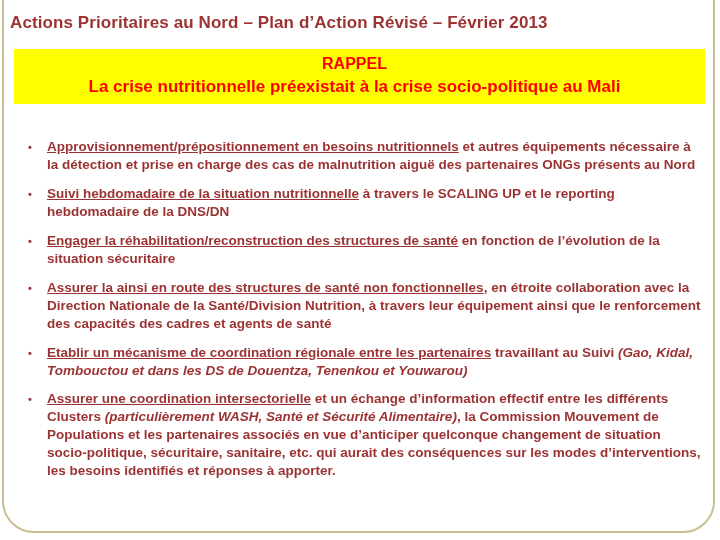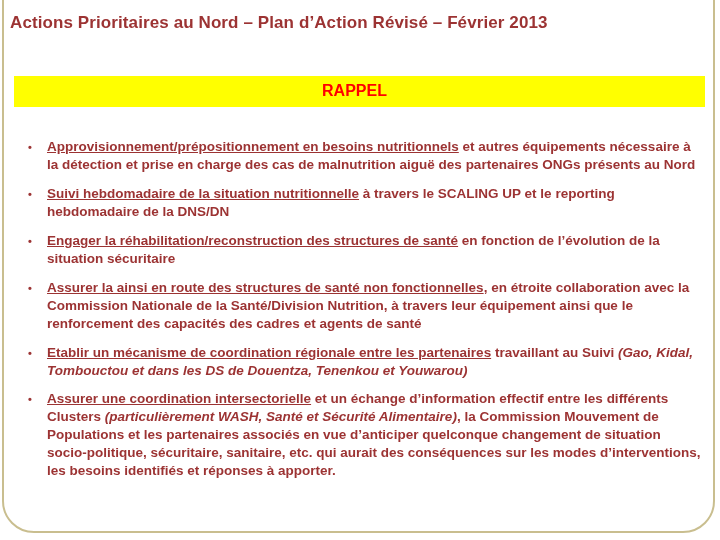--- a/index.html
+++ b/index.html
@@ -33,21 +33,20 @@
     letter-spacing: 0.1px;
   }
   .banner {
     position: absolute;
     left: 14px;
     right: 15px;
     top: 49px;
     background: var(--banner-background, #FFFF00);
     text-align: center;
     padding: 6px 16px 7px 6px;
-    margin-top: 27px;
   }
   .banner-heading {
     color: var(--banner-text, #FF0000);
     font-weight: bold;
     font-size: 16px;
   }
   .banner-subheading {
     color: var(--banner-text, #FF0000);
     font-weight: bold;
     font-size: 17px;
@@ -83,20 +82,21 @@
 </style>
 </head>
 <body>
 
 <div class="slide-frame"></div>
 
 <div class="slide-title">Actions Prioritaires au Nord – Plan d’Action Révisé – Février 2013</div>
 
 <div class="banner">
   <div class="banner-heading">RAPPEL</div>
+  <div class="banner-subheading">La crise nutritionnelle préexistait à la crise socio-politique au Mali</div>
 </div>
 
 <ul class="bullet-list">
 
   <li class="bullet-item">
     <span class="bullet-marker">•</span>
     <span class="bullet-text"><span class="lead">Approvisionnement/prépositionnement en besoins nutritionnels</span><span> et autres équipements nécessaire à la détection et prise en charge des cas de malnutrition aiguë des partenaires ONGs présents au Nord</span><span class="it"></span><span></span></span>
   </li>
 
   <li class="bullet-item">
@@ -104,21 +104,21 @@
     <span class="bullet-text"><span class="lead">Suivi hebdomadaire de la situation nutritionnelle</span><span> à travers le SCALING UP et le reporting hebdomadaire de la DNS/DN</span><span class="it"></span><span></span></span>
   </li>
 
   <li class="bullet-item">
     <span class="bullet-marker">•</span>
     <span class="bullet-text"><span class="lead">Engager la réhabilitation/reconstruction des structures de santé</span><span> en fonction de l’évolution de la situation sécuritaire</span><span class="it"></span><span></span></span>
   </li>
 
   <li class="bullet-item">
     <span class="bullet-marker">•</span>
-    <span class="bullet-text"><span class="lead">Assurer la ainsi en route des structures de santé non fonctionnelles</span><span>, en étroite collaboration avec la Commission Nationale de la Santé/Division Nutrition, à travers leur équipement ainsi que le renforcement des capacités des cadres et agents de santé</span><span class="it"></span><span></span></span>
+    <span class="bullet-text"><span class="lead">Assurer la ainsi en route des structures de santé non fonctionnelles</span><span>, en étroite collaboration avec la Direction Nationale de la Santé/Division Nutrition, à travers leur équipement ainsi que le renforcement des capacités des cadres et agents de santé</span><span class="it"></span><span></span></span>
   </li>
 
   <li class="bullet-item">
     <span class="bullet-marker">•</span>
     <span class="bullet-text"><span class="lead">Etablir un mécanisme de coordination régionale entre les partenaires</span><span> travaillant au Suivi </span><span class="it">(Gao, Kidal, Tombouctou et dans les DS de Douentza, Tenenkou et Youwarou)</span><span></span></span>
   </li>
 
   <li class="bullet-item">
     <span class="bullet-marker">•</span>
     <span class="bullet-text"><span class="lead">Assurer une coordination intersectorielle</span><span> et un échange d’information effectif entre les différents Clusters </span><span class="it">(particulièrement WASH, Santé et Sécurité Alimentaire)</span><span>, la Commission Mouvement de Populations et les partenaires associés en vue d’anticiper quelconque changement de situation socio-politique, sécuritaire, sanitaire, etc. qui aurait des conséquences sur les modes d’interventions, les besoins identifiés et réponses à apporter.</span></span>

